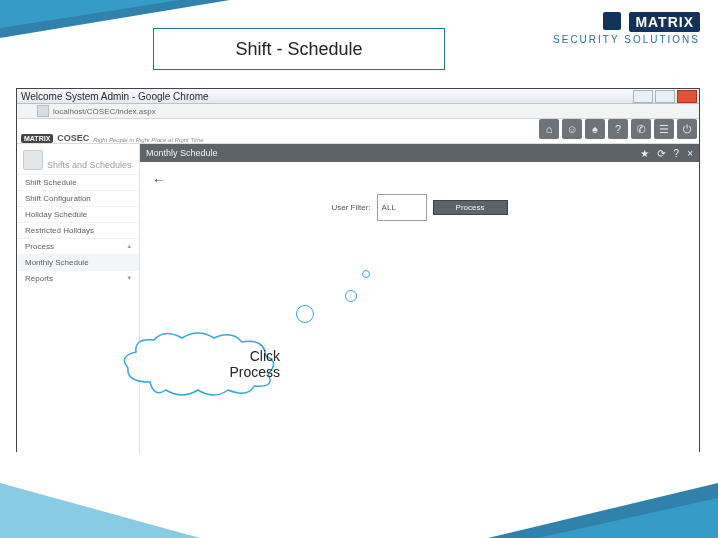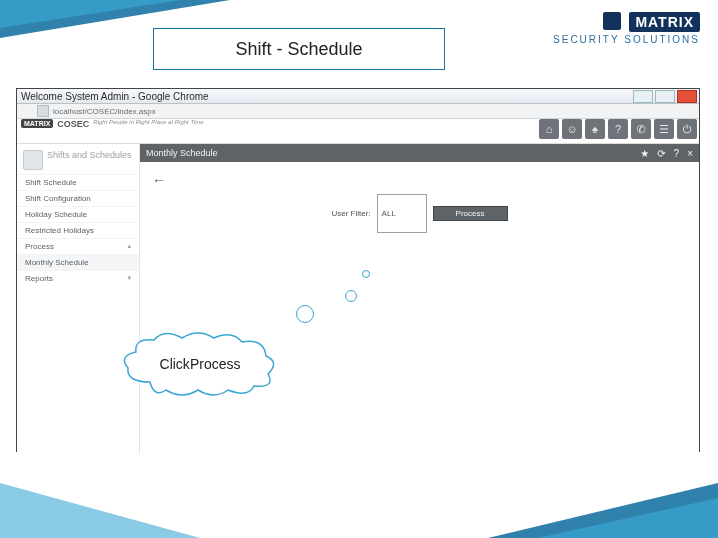--- a/index.html
+++ b/index.html
@@ -19,57 +19,57 @@
   .titlebox{position:absolute;left:153px;top:28px;width:290px;height:40px;border:1px solid #1a73a3;background:#fff;display:flex;align-items:center;justify-content:center;font-size:18px;color:#222}
   
   .win{position:absolute;left:16px;top:88px;width:682px;height:362px;border:1px solid #444;background:#fff}
   .win-titlebar{height:14px;background:linear-gradient(#f7f9fc,#e4e9ef);border-bottom:1px solid #b9c1c9;display:flex;align-items:center;font-size:10px;color:#2a2a2a;padding:0 4px;position:relative}
   .win-ctrl{position:absolute;right:2px;top:1px;display:flex;gap:2px}
   .win-ctrl span{width:18px;height:11px;background:#e8eff5;border:1px solid #9bb;display:inline-block}
   .win-ctrl .close{background:#e55039;border-color:#b53023}
   .addr{height:14px;background:#f1f3f5;border-bottom:1px solid #d0d5da;display:flex;align-items:center;font-size:8px;color:#6a6a6a;padding:0 20px;gap:4px}
   .addr .pageico{width:10px;height:10px;background:#d7dde2;border:1px solid #b5bbc2}
   
-  .apphdr{height:24px;background:#fff;border-bottom:1px solid #ddd;display:flex;align-items:flex-start;font-size:8px;color:#555;padding:0 4px}
+  .apphdr{height:24px;background:#fff;border-bottom:1px solid #ddd;display:flex;align-items:flex-end;font-size:8px;color:#555;padding:0 4px}
   .apphdr .logo{background:#444;color:#fff;font-weight:bold;padding:1px 3px;font-size:7px;margin-right:4px;border-radius:2px}
   .apphdr .cosec{font-weight:bold;font-size:9px;color:#555;margin-right:4px}
   .apphdr .tag{font-size:6px;color:#8a8f94;font-style:italic}
   
   .iconbar{position:absolute;right:2px;top:30px;display:flex;gap:3px}
   .iconbar span{width:20px;height:20px;background:#6d7378;color:#e5e7ea;display:flex;align-items:center;justify-content:center;font-size:11px;border-radius:2px}
   
   .approw{display:flex;height:calc(100% - 52px);}
   .sidebar{width:122px;background:#fff;border-right:1px solid #e2e5e8;font-size:8px;color:#5a5f64}
-  .sbhd{display:flex;align-items:flex-start;gap:4px;padding:6px 6px 4px;color:#9aa0a5}
+  .sbhd{display:flex;align-items:flex-end;gap:4px;padding:6px 6px 4px;color:#9aa0a5}
   .sbhd .cal{width:18px;height:18px;background:#e3e7ea;border:1px solid #c4cbd0;border-radius:2px}
   .sbhd .t1{font-size:9px;line-height:10px}
   .sb li{list-style:none;padding:3px 8px;border-top:1px solid #f1f3f5}
   .sb li.active{background:#f3f5f7}
   .sb .caret{float:right;color:#9aa0a5;font-size:7px}
   .sb{margin:0;padding:0}
   .content{flex:1;position:relative;background:#fff}
   .panelhdr{height:18px;background:#5d6367;color:#f2f4f6;font-size:9px;display:flex;align-items:center;padding:0 6px}
   .panelhdr .right{margin-left:auto;display:flex;gap:8px;font-size:10px}
   .panelbody{padding:6px 8px;font-size:8px;color:#555}
   .backarr{font-size:14px;color:#555;padding:2px 4px;display:inline-block}
   .formrow{display:flex;align-items:center;justify-content:center;gap:6px;margin:6px 0}
   .lbl{font-size:8px;color:#555}
   select,.btn,input{font-size:8px;font-family:inherit}
   select{border:1px solid #9aa0a5;background:#fff;height:14px}
   .chk{width:10px;height:10px}
-  .ufsel{border:1px solid #9aa0a5;background:#fff;padding:14px 4px;display:inline-block;min-width:40px}
+  .ufsel{border:1px solid #9aa0a5;background:#fff;padding:8px 4px;display:inline-block;min-width:40px}
   .btn-process{background:#5d6367;color:#f2f4f6;border:1px solid #3f4447;padding:2px 22px;font-size:8px}
   
   .dot{position:absolute;border:1.5px solid #3aa6d4;border-radius:50%;background:#fff}
   .d1{width:6px;height:6px;left:362px;top:270px}
   .d2{width:10px;height:10px;left:345px;top:290px}
   .d3{width:16px;height:16px;left:296px;top:305px}
   .cloud{position:absolute;left:120px;top:332px;width:160px;height:64px;}
   .cloud svg{position:absolute;inset:0}
-  .cloud .txt{position:absolute;inset:0;display:flex;flex-direction:row;align-items:center;justify-content:center;font-size:14px;color:#222;line-height:16px}
+  .cloud .txt{position:absolute;inset:0;display:flex;flex-direction:column;align-items:flex-end;justify-content:center;font-size:14px;color:#222;line-height:16px}
 </style>
 </head>
 <body>
 
 <div class="slide">
   <div class="deco-tl"></div>
   <div class="deco-tl2"></div>
   <div class="deco-bl"></div>
   <div class="deco-br"></div>
   <div class="deco-br2"></div>

